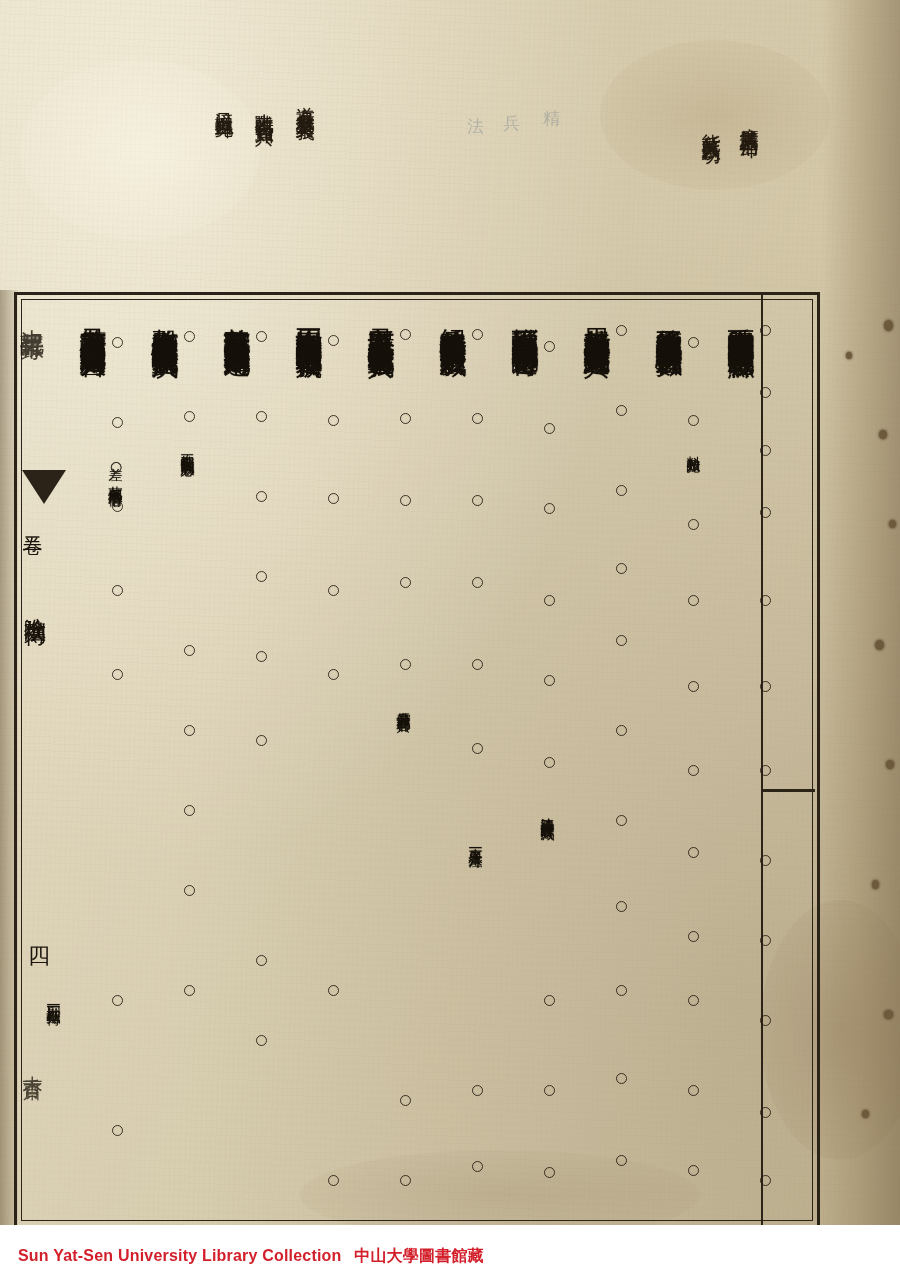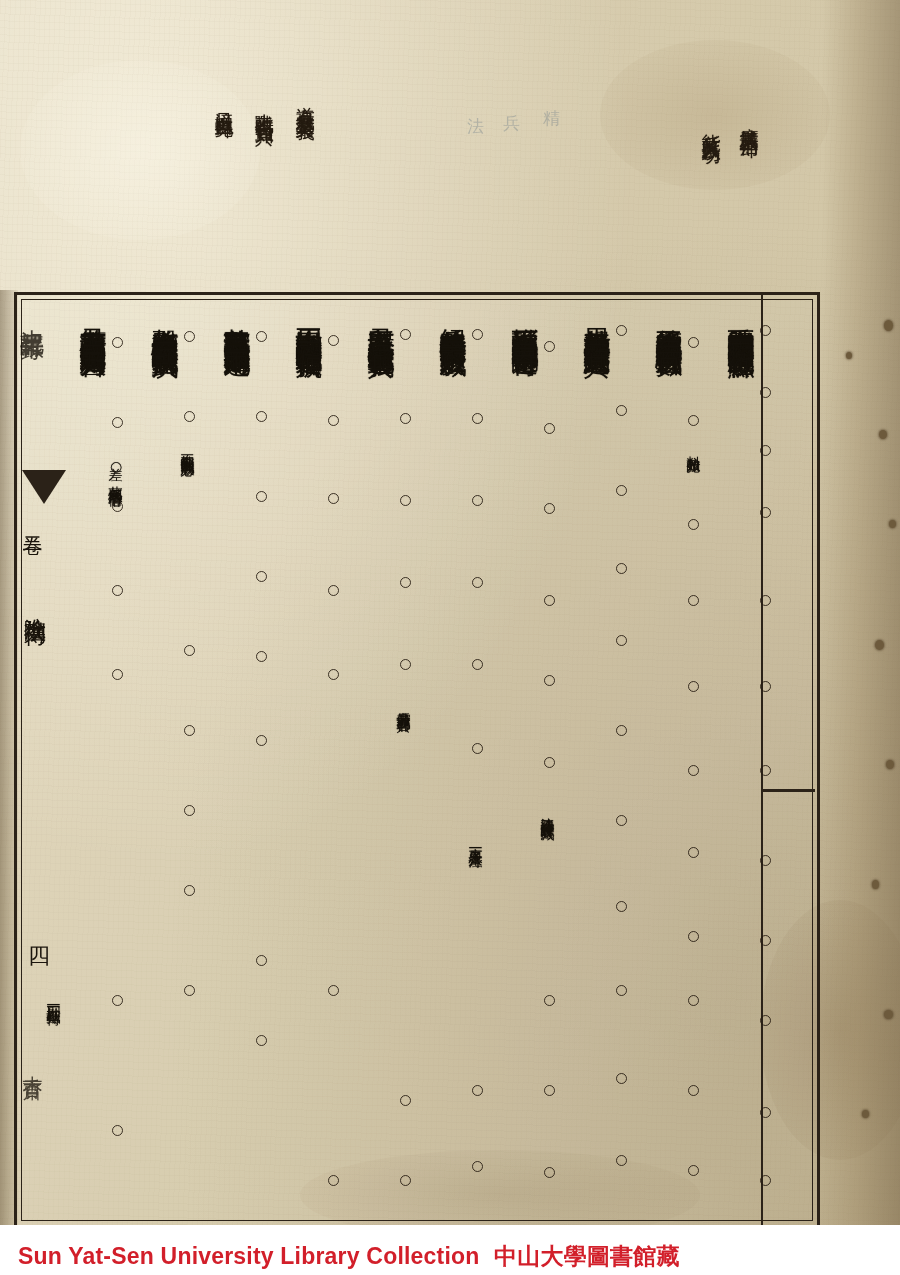--- a/index.html
+++ b/index.html
@@ -161,21 +161,21 @@
     height: 50px;
     background: #ffffff;
     display: flex;
     align-items: center;
     padding-left: 18px;
     box-sizing: border-box;
   }
   #footer-text {
     color: #d21f2a;
     font-family: "Liberation Sans", sans-serif;
-    font-size: 23px;
+    font-size: 16px;
     font-weight: bold;
     letter-spacing: 0.2px;
     margin-top: 13px;
   }
 </style>
 </head>
 <body>
 
 <div id="page">
 

